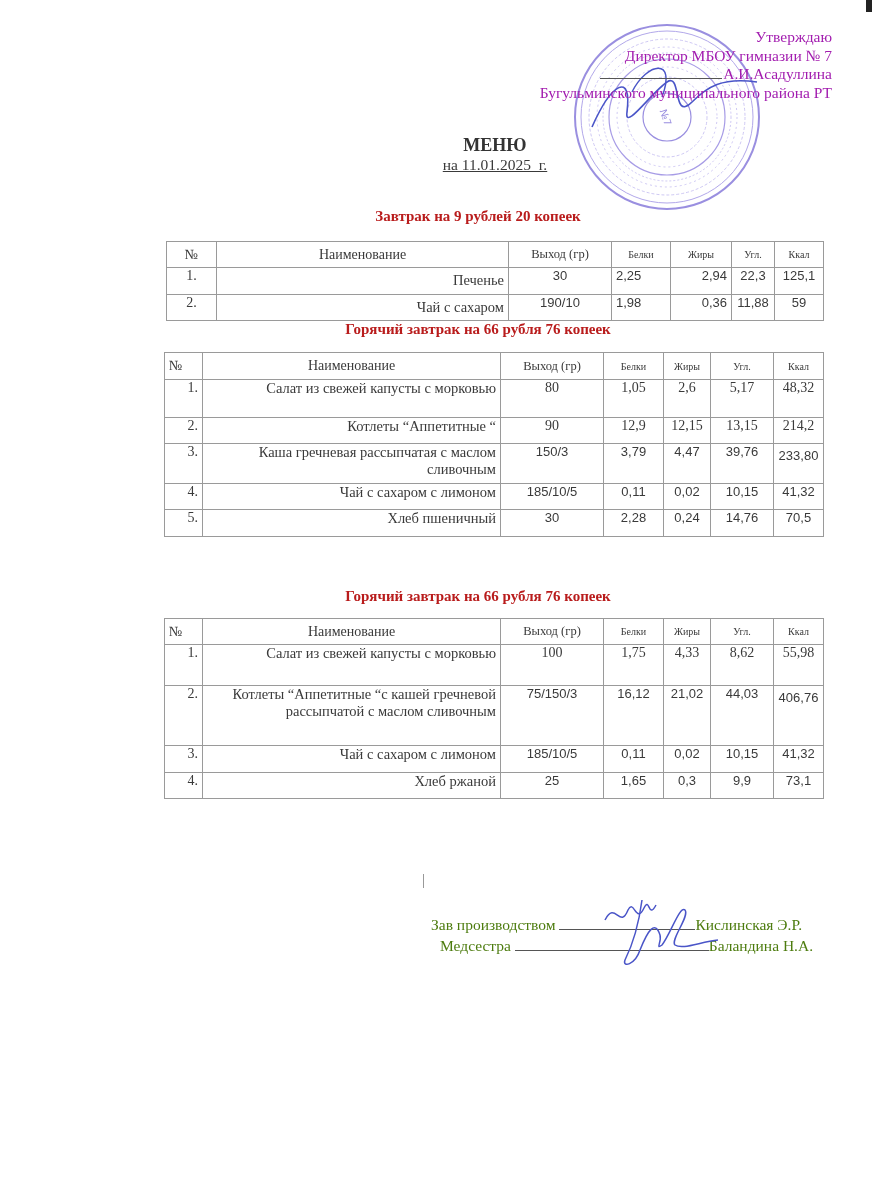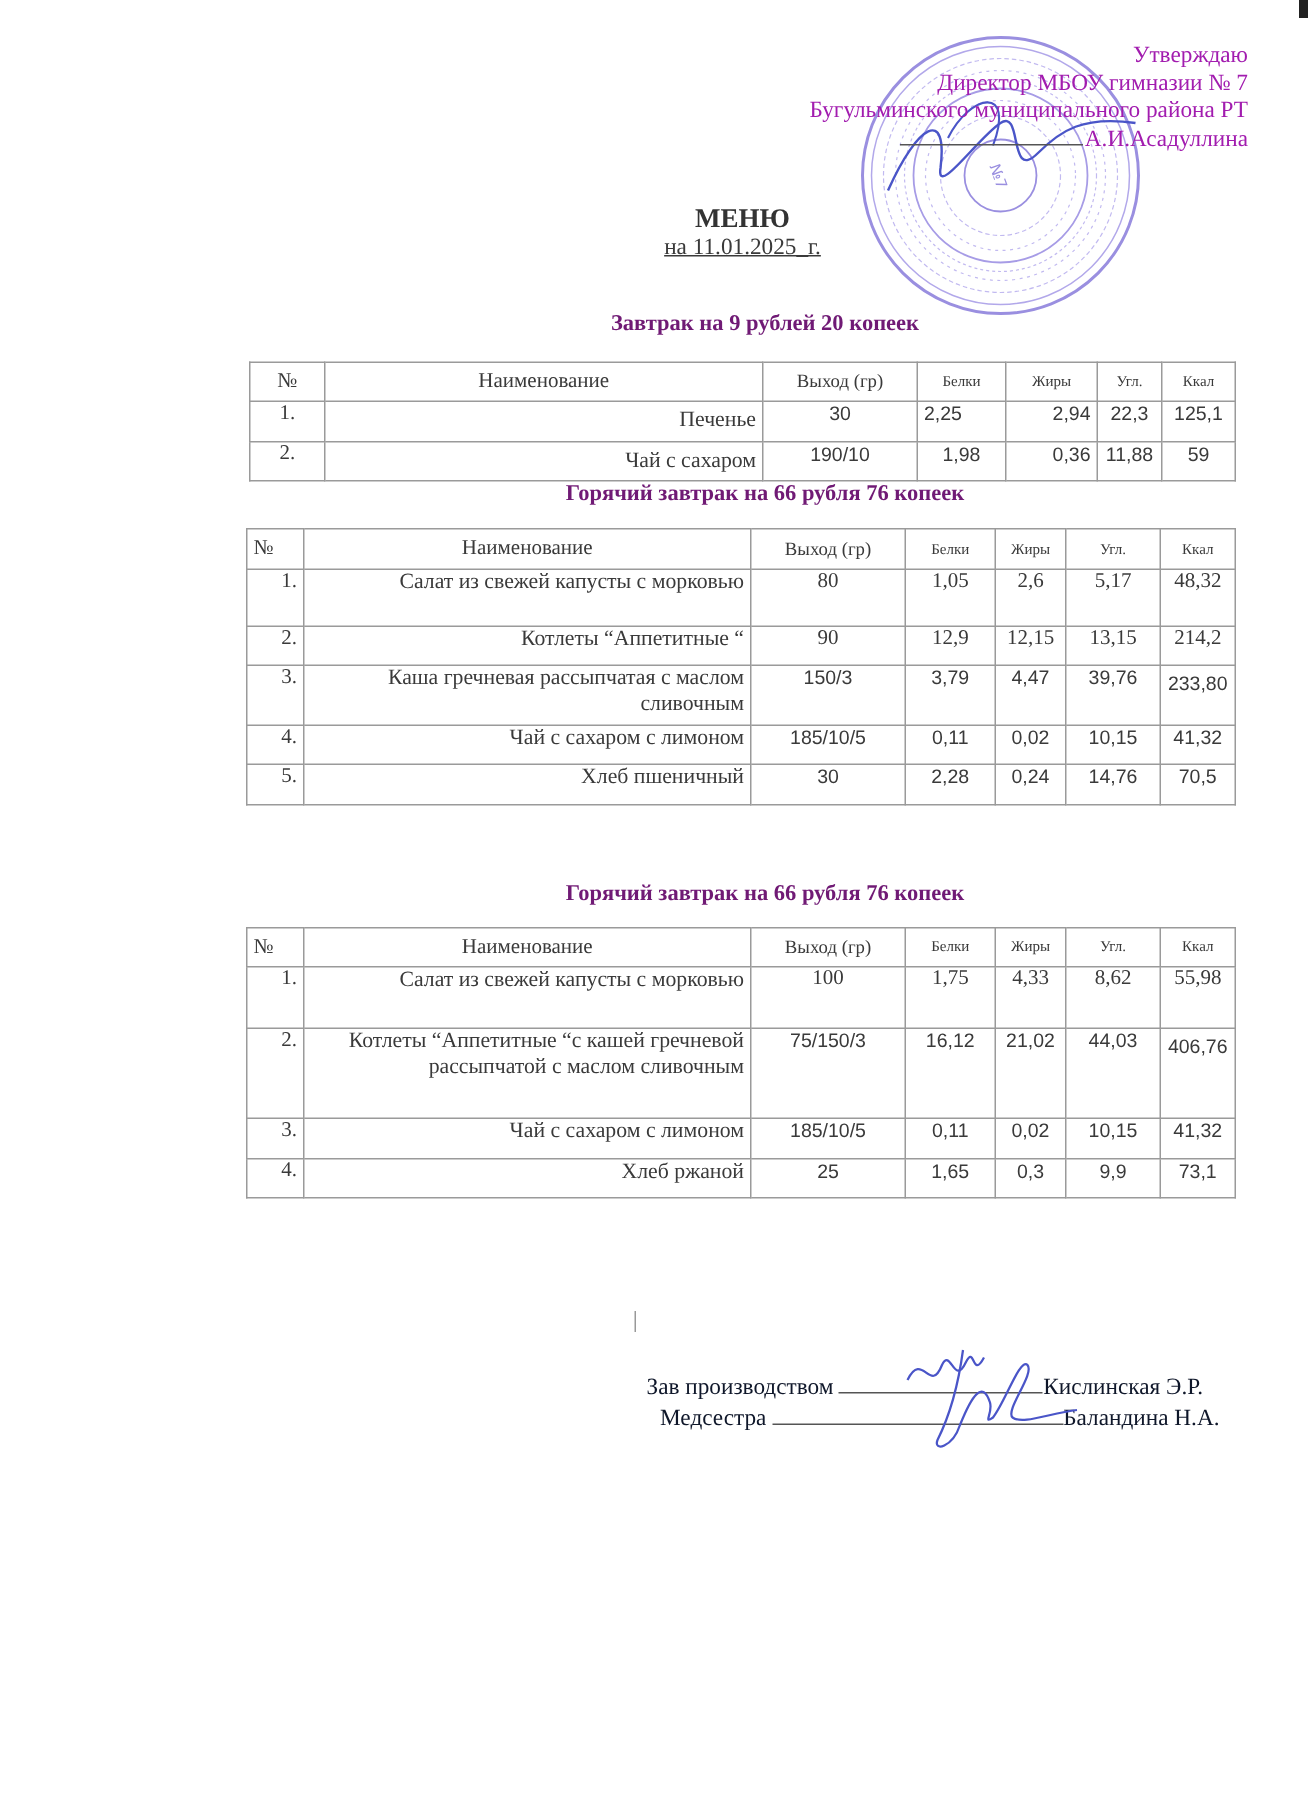--- a/index.html
+++ b/index.html
@@ -7,33 +7,33 @@
     width: 872px; height: 1200px; background: #ffffff; position: relative; overflow: hidden;
     font-family: "Liberation Serif", serif; color: #3a3a3a;
   }
   .abs { position: absolute; }
   .approval { position: absolute; right: 40px; top: 28px; text-align: right; font-size: 15.5px; line-height: 18.5px; color: #a21caf; }
   .approval div { white-space: nowrap; }
   .approval .sig-line { display: inline-block; border-bottom: 1px solid #555; width: 122px; height: 12px; vertical-align: baseline; margin-right: 1px; }
   .title { position: absolute; left: 0; width: 990px; top: 135px; text-align: center; font-weight: bold; font-size: 18px; color: #333; }
   .date { position: absolute; left: 0; width: 990px; top: 156px; text-align: center; font-size: 15.5px; color: #3a3a3a; }
   .date span { text-decoration: underline; }
-  .section-title { position: absolute; left: 182px; width: 656px; text-align: center; font-weight: bold; font-size: 15px; color: #701a75; }
+  .section-title { position: absolute; left: 150px; width: 656px; text-align: center; font-weight: bold; font-size: 15px; color: #b91c1c; }
   table.menu { position: absolute; border-collapse: collapse; table-layout: fixed; border: 1px solid #8a8a8a; }
   table.menu td, table.menu th { border: 1px solid #9a9a9a; padding: 0 4px; vertical-align: top; font-weight: normal; color: #3a3a3a; }
   table.menu th { font-family: "Liberation Serif", serif; vertical-align: middle; text-align: center; }
   th.h-num, th.h-name { font-size: 14px; font-weight: bold; color: #444; }
   th.h-out { font-size: 12.5px; font-weight: bold; color: #444; }
   th.h-small { font-size: 10px; font-weight: bold; color: #555; }
   td.c-num { text-align: right; font-family: "Liberation Serif", serif; font-size: 14px; padding-top: 3px; }
   td.c-name { text-align: right; font-family: "Liberation Serif", serif; font-size: 14.5px; line-height: 17px; padding-top: 2px; }
   td.c-val { text-align: center; font-family: "Liberation Sans", sans-serif; font-size: 13px; padding-top: 4px; }
   td.c-val.serif { font-family: "Liberation Serif", serif; font-size: 14px; }
   .t1 td.c-num { text-align: center; }
-  .footer { position: absolute; font-size: 15.5px; color: #0f172a; white-space: nowrap; text-align: center; }
+  .footer { position: absolute; font-size: 15.5px; color: #4d7c0f; white-space: nowrap; text-align: center; }
   .footer .uline { display: inline-block; border-bottom: 1px solid #555; height: 12px; vertical-align: baseline; }
   .stamp { position: absolute; left: 572px; top: 22px; width: 190px; height: 190px; pointer-events: none; }
   .signature { position: absolute; pointer-events: none; }
   .corner-mark { position: absolute; right: 0; top: 0; width: 6px; height: 12px; background: #222; }
 </style>
 </head>
 <body>
 
 <svg class="stamp" viewBox="0 0 190 190">
   <circle cx="95" cy="95" r="92" fill="none" stroke="#9a8fe0" stroke-width="2"></circle>
@@ -49,22 +49,22 @@
   </g>
   <text x="95" y="100" text-anchor="middle" font-size="10" fill="#9a8fe0" font-family="DejaVu Sans, sans-serif" transform="rotate(70 95 95)">№7</text>
 
   <path d="M20 105 C 40 60, 60 50, 55 90 C 52 110, 80 70, 95 60 C 110 50, 100 100, 120 80 C 135 65, 150 55, 185 60" fill="none" stroke="#4a55c8" stroke-width="1.6"></path>
   <path d="M60 70 C 75 40, 105 35, 90 75" fill="none" stroke="#4a55c8" stroke-width="1.4"></path>
 </svg>
 
 <div class="approval">
   <div>Утверждаю</div>
   <div>Директор МБОУ гимназии № 7</div>
+  <div><span class="sig-line"></span><span>А.И.Асадуллина</span></div>
   <div>Бугульминского муниципального района РТ</div>
-  <div><span class="sig-line"></span><span>А.И.Асадуллина</span></div>
 </div>
 
 <div class="title">МЕНЮ</div>
 <div class="date"><span>на 11.01.2025_г.</span></div>
 
 <div class="section-title" style="top:208px;">Завтрак на 9 рублей 20 копеек</div>
 <table class="menu t1" style="left:166px; top:241px; width:657px;">
   <colgroup>
       <col style="width:50px">
       <col style="width:292px">
@@ -90,21 +90,21 @@
     <td class="c-val">30</td>
     <td class="c-val" style="text-align:left">2,25</td>
     <td class="c-val" style="text-align:right">2,94</td>
     <td class="c-val">22,3</td>
     <td class="c-val">125,1</td>
   </tr>
   <tr style="height:26px">
     <td class="c-num">2.</td>
     <td class="c-name" style="padding-top:4px">Чай с сахаром</td>
     <td class="c-val">190/10</td>
-    <td class="c-val" style="text-align:center">1,98</td>
+    <td class="c-val" style="text-align:left">1,98</td>
     <td class="c-val" style="text-align:right">0,36</td>
     <td class="c-val">11,88</td>
     <td class="c-val">59</td>
   </tr>
 </tbody>
   </table>
 
 <div class="section-title" style="top:321px;">Горячий завтрак на 66 рубля 76 копеек</div>
 <table class="menu" style="left:164px; top:352px; width:659px;">
   <colgroup>

